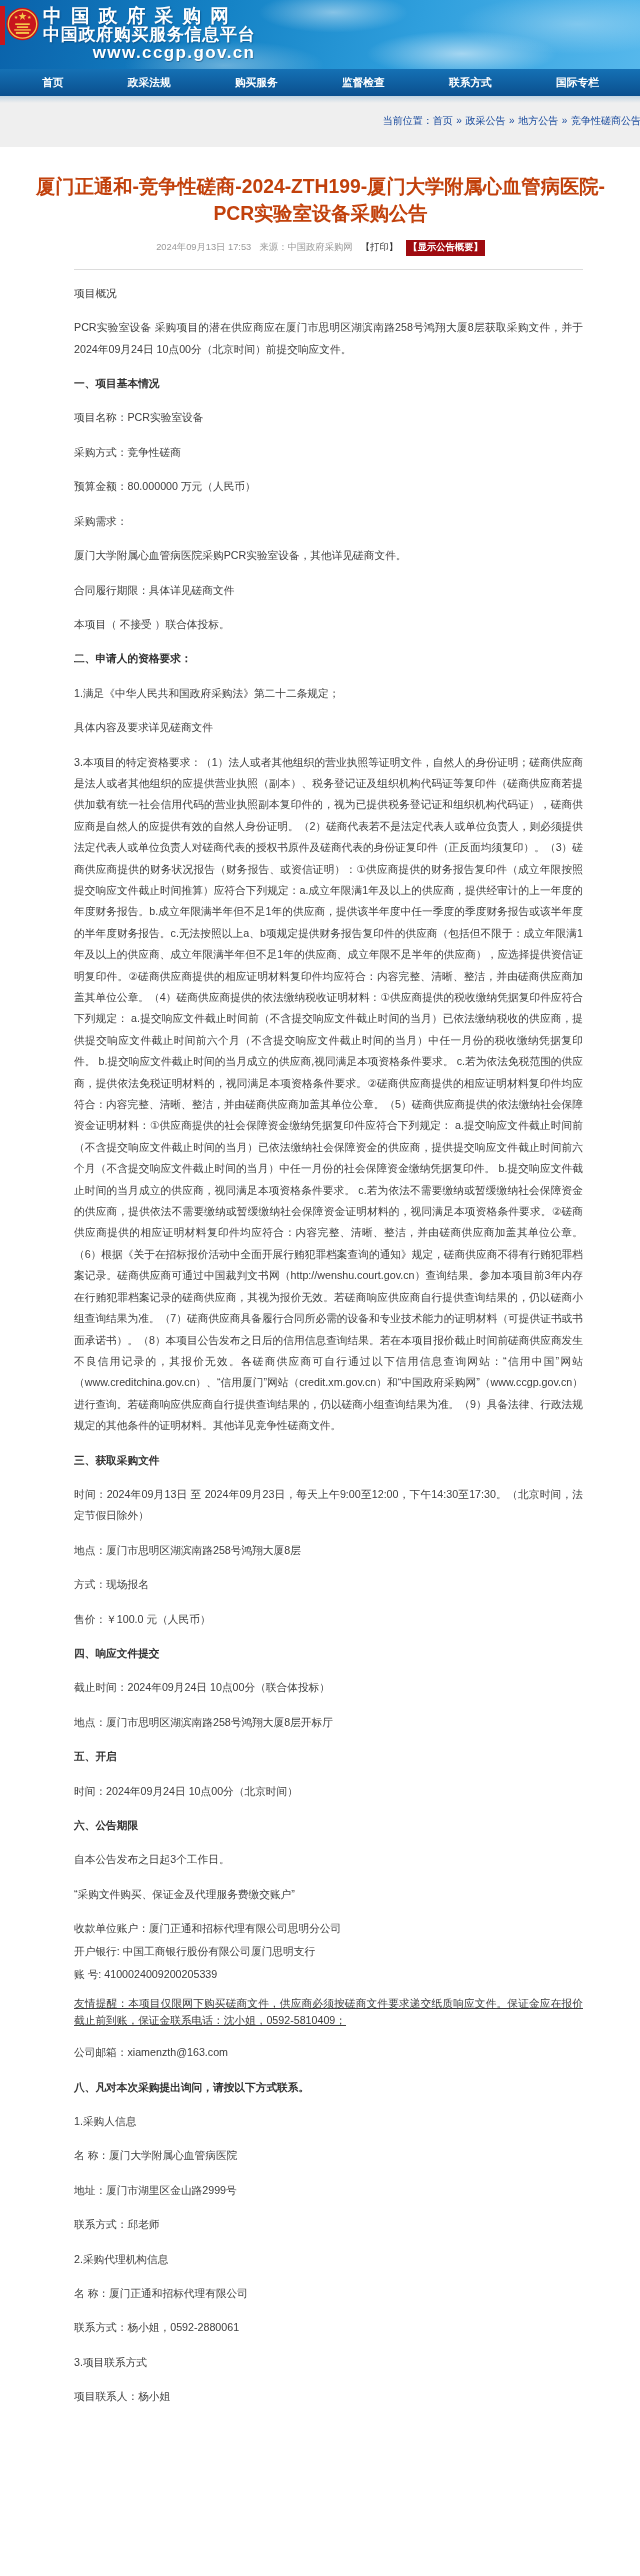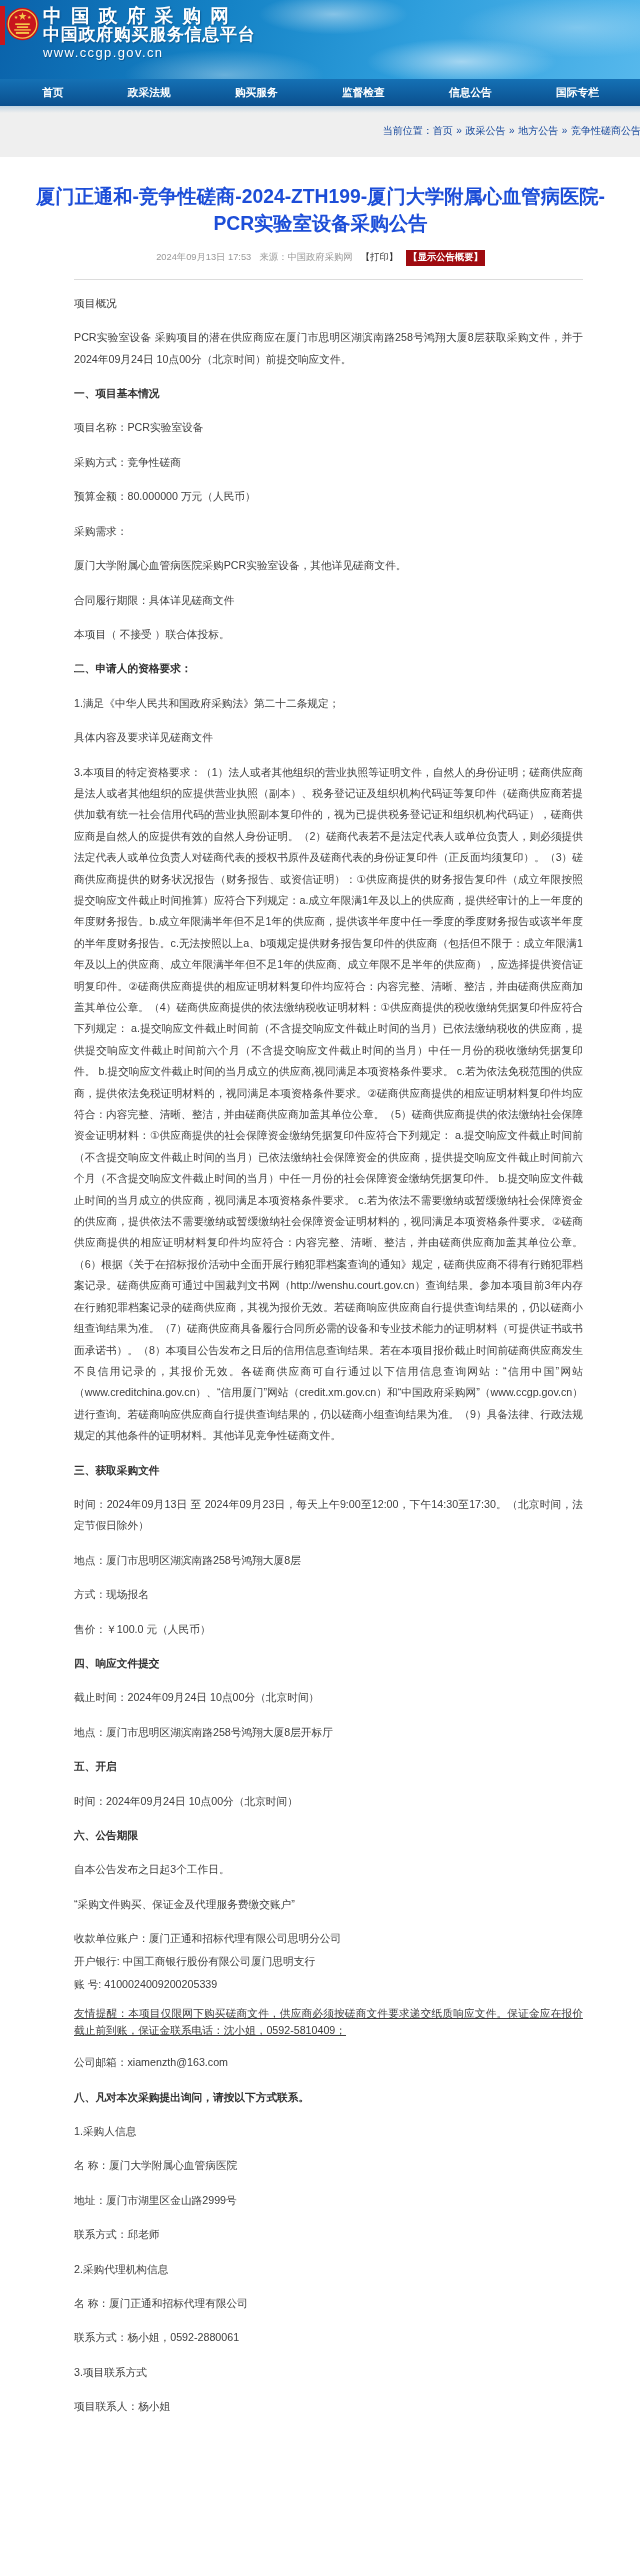--- a/index.html
+++ b/index.html
@@ -1,50 +1,50 @@
 <!DOCTYPE html>
 <html style="font-size:11.4px"><head>
 <meta charset="utf-8">
 <style>
   html,body{margin:0;padding:0;background:#fff;}
   body{font-family:"Liberation Sans","DejaVu Sans",sans-serif;}
   .page{width:641px;min-height:2576px;position:relative;background:#fff;}
 
   
-  .banner{height:79px;position:relative;overflow:hidden;
+  .banner{height:69px;position:relative;overflow:hidden;
     background:
       radial-gradient(ellipse 136px 33px at 72% 78%, rgba(255,255,255,.55), transparent 70%),
       radial-gradient(ellipse 107px 29px at 52% 18%, rgba(255,255,255,.45), transparent 70%),
       radial-gradient(ellipse 172px 43px at 90% 35%, rgba(255,255,255,.30), transparent 70%),
       radial-gradient(ellipse 143px 36px at 35% 95%, rgba(255,255,255,.35), transparent 70%),
       linear-gradient(105deg,#0a62aa 0%,#1583c6 35%,#2f9fdd 65%,#56b8ec 100%);}
   .red-strip{position:absolute;left:0;top:5.7px;width:5px;height:39px;background:#c8161d;}
   .emblem{position:absolute;left:6.4px;top:6.4px;width:33px;height:36px;}
   .titles{position:absolute;left:43px;top:5.7px;color:#fff;}
   .site-title{font-size:18.6px;font-weight:bold;letter-spacing:9.3px;line-height:20px;white-space:nowrap;
     text-shadow:0.7px 1.4px 1.4px rgba(0,40,80,.45);}
   .site-subtitle{font-size:17px;font-weight:bold;letter-spacing:0.7px;line-height:18px;margin-top:0.7px;
     text-shadow:0.7px 1.4px 1.4px rgba(0,40,80,.45);text-align:center;}
-  .site-url{font-size:13px;font-weight:normal;letter-spacing:1.4px;line-height:14.3px;margin-top:1.4px;text-align:left;
+  .site-url{font-size:17px;font-weight:bold;letter-spacing:1.4px;line-height:14.3px;margin-top:1.4px;text-align:right;
     text-shadow:0.7px 0.7px 0.7px rgba(0,40,80,.4);}
 
   
   .main-nav{height:27px;background:linear-gradient(#1571b5,#0a4f8e);display:flex;
     justify-content:space-around;align-items:center;padding:0 10px;}
   .main-nav a{color:#fff;font-size:10.7px;font-weight:bold;text-decoration:none;}
   .nav-fade{height:7.1px;background:linear-gradient(#c2d4e2,#efefef);}
 
   
   .breadcrumb-bar{background:#efefef;padding:11.4px 0 18.6px 1.4px;font-size:10px;color:#16489c;text-align:right;}
   .breadcrumb-bar a{color:#16489c;text-decoration:none;}
   .bc-sep{margin:0 3.6px;color:#16489c;}
 
   
   .content{background:#fff;padding-bottom:17px;}
-  .title{font-size:19.3px;line-height:27px;font-weight:700;color:#1d4ed8;text-align:center;
+  .title{font-size:19.3px;line-height:27px;font-weight:700;color:#c2410c;text-align:center;
     margin:26px 20px 13px;}
   .meta{text-align:center;font-size:9.3px;color:#999;}
   .meta .src{margin-left:5.7px;}
   .meta .print{color:#333;margin-left:5.7px;text-decoration:none;cursor:pointer;}
   .summary-btn{background:#9f0b10;color:#fff;font-weight:bold;padding:1.4px 2.1px;margin-left:5.7px;
     font-size:9.3px;text-decoration:none;cursor:pointer;display:inline-block;}
   .divider{border:none;border-top:0.7px solid #dcdcdc;margin:13px 58px 2.9px 74px;}
   .article-body{width:509px;margin-left:74px;font-size:10.7px;color:#404040;text-align:justify;}
   .article-body p{margin:13px 0;line-height:21.4px;}
   .article-body p.bold{font-weight:bold;color:#333;}
@@ -76,21 +76,21 @@
       <div class="site-subtitle">中国政府购买服务信息平台</div>
       <div class="site-url">www.ccgp.gov.cn</div>
     </div>
   </header>
 
   <nav class="main-nav" id="main-nav">
       <a href="#">首页</a>
       <a href="#">政采法规</a>
       <a href="#">购买服务</a>
       <a href="#">监督检查</a>
-      <a href="#">信息公告</a>
+      <a href="#">联系方式</a>
       <a href="#">国际专栏</a>
     </nav>
   <div class="nav-fade"></div>
 
   <div class="breadcrumb-bar">
     <span class="bc-prefix">当前位置：</span><span id="breadcrumb-items"><a href="#">首页</a><span class="bc-sep">»</span><a href="#">政采公告</a><span class="bc-sep">»</span><a href="#">地方公告</a><span class="bc-sep">»</span><a href="#">竞争性磋商公告</a></span>
   </div>
 
   <main class="content">
     <h1 class="title">厦门正通和-竞争性磋商-2024-ZTH199-厦门大学附属心血管病医院-PCR实验室设备采购公告</h1>
@@ -115,21 +115,21 @@
         <p class="bold">二、申请人的资格要求：</p>
         <p>1.满足《中华人民共和国政府采购法》第二十二条规定；</p>
         <p>具体内容及要求详见磋商文件</p>
         <p>3.本项目的特定资格要求：（1）法人或者其他组织的营业执照等证明文件，自然人的身份证明；磋商供应商是法人或者其他组织的应提供营业执照（副本）、税务登记证及组织机构代码证等复印件（磋商供应商若提供加载有统一社会信用代码的营业执照副本复印件的，视为已提供税务登记证和组织机构代码证），磋商供应商是自然人的应提供有效的自然人身份证明。（2）磋商代表若不是法定代表人或单位负责人，则必须提供法定代表人或单位负责人对磋商代表的授权书原件及磋商代表的身份证复印件（正反面均须复印）。（3）磋商供应商提供的财务状况报告（财务报告、或资信证明）：①供应商提供的财务报告复印件（成立年限按照提交响应文件截止时间推算）应符合下列规定：a.成立年限满1年及以上的供应商，提供经审计的上一年度的年度财务报告。b.成立年限满半年但不足1年的供应商，提供该半年度中任一季度的季度财务报告或该半年度的半年度财务报告。c.无法按照以上a、b项规定提供财务报告复印件的供应商（包括但不限于：成立年限满1年及以上的供应商、成立年限满半年但不足1年的供应商、成立年限不足半年的供应商），应选择提供资信证明复印件。②磋商供应商提供的相应证明材料复印件均应符合：内容完整、清晰、整洁，并由磋商供应商加盖其单位公章。（4）磋商供应商提供的依法缴纳税收证明材料：①供应商提供的税收缴纳凭据复印件应符合下列规定： a.提交响应文件截止时间前（不含提交响应文件截止时间的当月）已依法缴纳税收的供应商，提供提交响应文件截止时间前六个月（不含提交响应文件截止时间的当月）中任一月份的税收缴纳凭据复印件。 b.提交响应文件截止时间的当月成立的供应商,视同满足本项资格条件要求。 c.若为依法免税范围的供应商，提供依法免税证明材料的，视同满足本项资格条件要求。②磋商供应商提供的相应证明材料复印件均应符合：内容完整、清晰、整洁，并由磋商供应商加盖其单位公章。（5）磋商供应商提供的依法缴纳社会保障资金证明材料：①供应商提供的社会保障资金缴纳凭据复印件应符合下列规定： a.提交响应文件截止时间前（不含提交响应文件截止时间的当月）已依法缴纳社会保障资金的供应商，提供提交响应文件截止时间前六个月（不含提交响应文件截止时间的当月）中任一月份的社会保障资金缴纳凭据复印件。 b.提交响应文件截止时间的当月成立的供应商，视同满足本项资格条件要求。 c.若为依法不需要缴纳或暂缓缴纳社会保障资金的供应商，提供依法不需要缴纳或暂缓缴纳社会保障资金证明材料的，视同满足本项资格条件要求。②磋商供应商提供的相应证明材料复印件均应符合：内容完整、清晰、整洁，并由磋商供应商加盖其单位公章。（6）根据《关于在招标报价活动中全面开展行贿犯罪档案查询的通知》规定，磋商供应商不得有行贿犯罪档案记录。磋商供应商可通过中国裁判文书网（http://wenshu.court.gov.cn）查询结果。参加本项目前3年内存在行贿犯罪档案记录的磋商供应商，其视为报价无效。若磋商响应供应商自行提供查询结果的，仍以磋商小组查询结果为准。（7）磋商供应商具备履行合同所必需的设备和专业技术能力的证明材料（可提供证书或书面承诺书）。（8）本项目公告发布之日后的信用信息查询结果。若在本项目报价截止时间前磋商供应商发生不良信用记录的，其报价无效。各磋商供应商可自行通过以下信用信息查询网站：“信用中国”网站（www.creditchina.gov.cn）、“信用厦门”网站（credit.xm.gov.cn）和“中国政府采购网”（www.ccgp.gov.cn）进行查询。若磋商响应供应商自行提供查询结果的，仍以磋商小组查询结果为准。（9）具备法律、行政法规规定的其他条件的证明材料。其他详见竞争性磋商文件。</p>
         <p class="bold">三、获取采购文件</p>
         <p>时间：2024年09月13日 至 2024年09月23日，每天上午9:00至12:00，下午14:30至17:30。（北京时间，法定节假日除外）</p>
         <p>地点：厦门市思明区湖滨南路258号鸿翔大厦8层</p>
         <p>方式：现场报名</p>
         <p>售价：￥100.0 元（人民币）</p>
         <p class="bold">四、响应文件提交</p>
-        <p>截止时间：2024年09月24日 10点00分（北京时间）</p>
+        <p>截止时间：2024年09月24日 10点00分（联合体投标）</p>
         <p>地点：厦门市思明区湖滨南路258号鸿翔大厦8层开标厅</p>
         <p class="bold">五、开启</p>
         <p>时间：2024年09月24日 10点00分（北京时间）</p>
         <p class="bold">六、公告期限</p>
         <p>自本公告发布之日起3个工作日。</p>
         <p>“采购文件购买、保证金及代理服务费缴交账户”</p>
         <p class="tight">收款单位账户：厦门正通和招标代理有限公司思明分公司</p>
         <p class="tight">开户银行: 中国工商银行股份有限公司厦门思明支行</p>
         <p class="tight">账 号: 4100024009200205339</p>
         <p class="compact">友情提醒：本项目仅限网下购买磋商文件，供应商必须按磋商文件要求递交纸质响应文件。保证金应在报价截止前到账，保证金联系电话：沈小姐，0592-5810409；</p>

